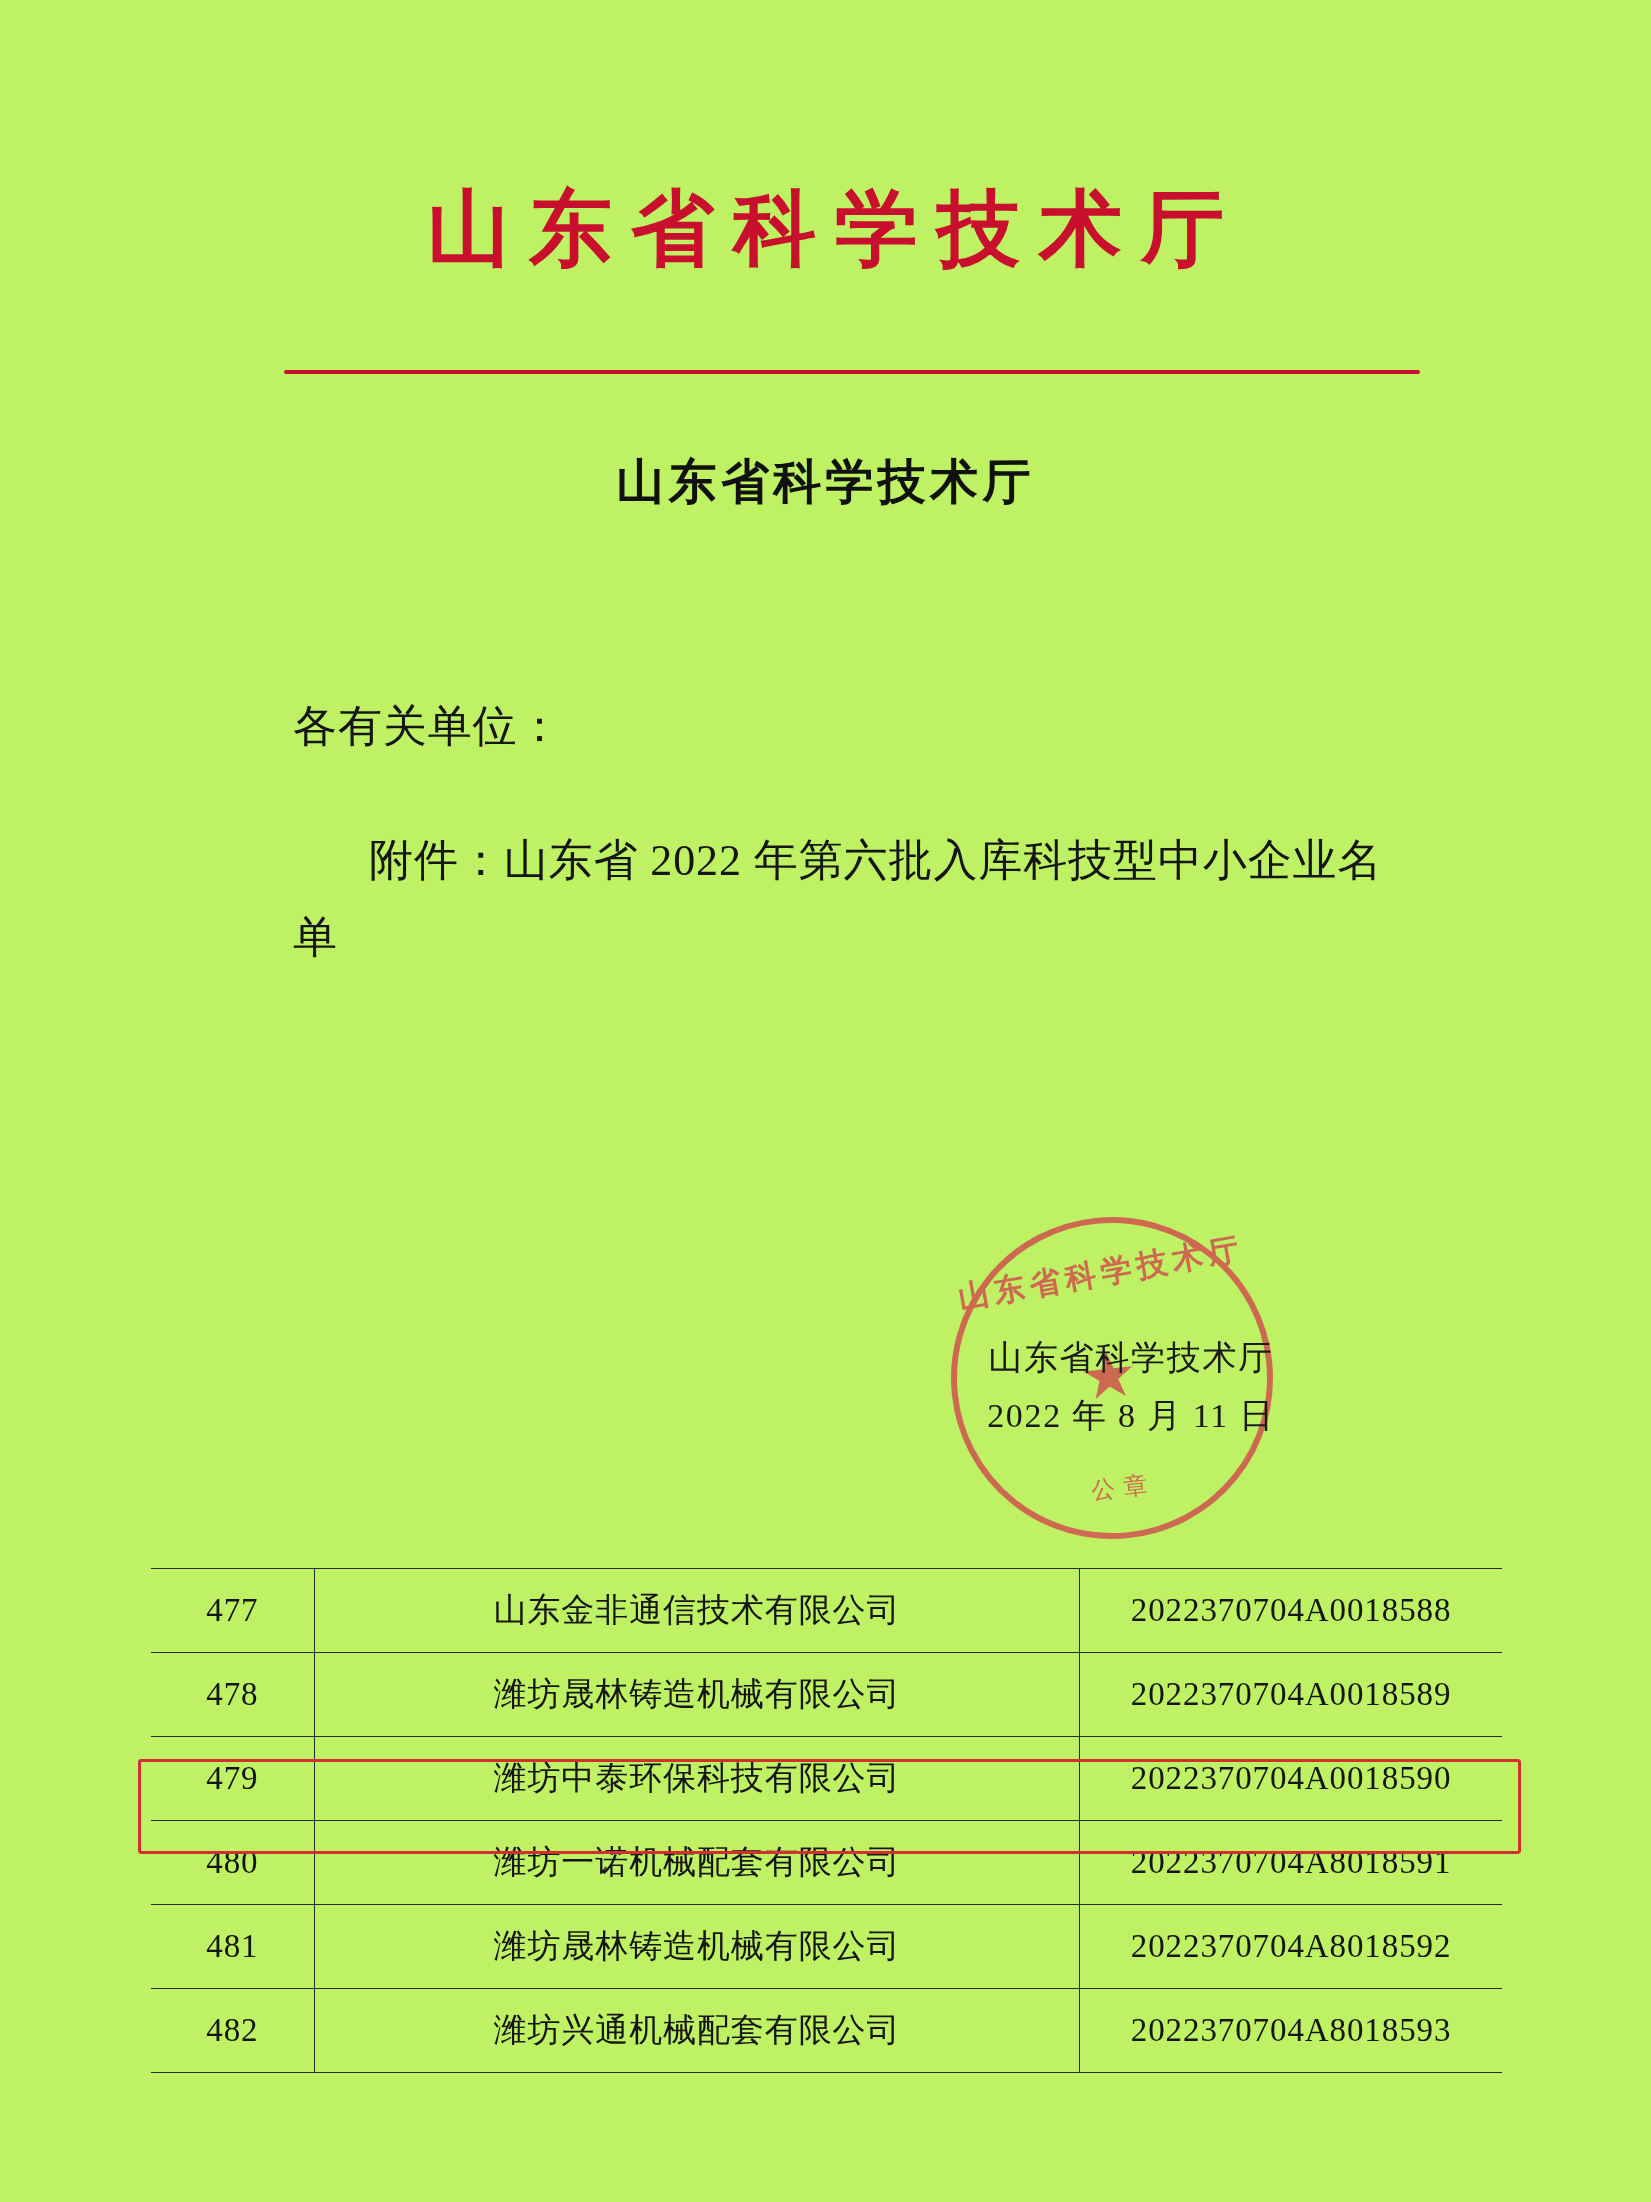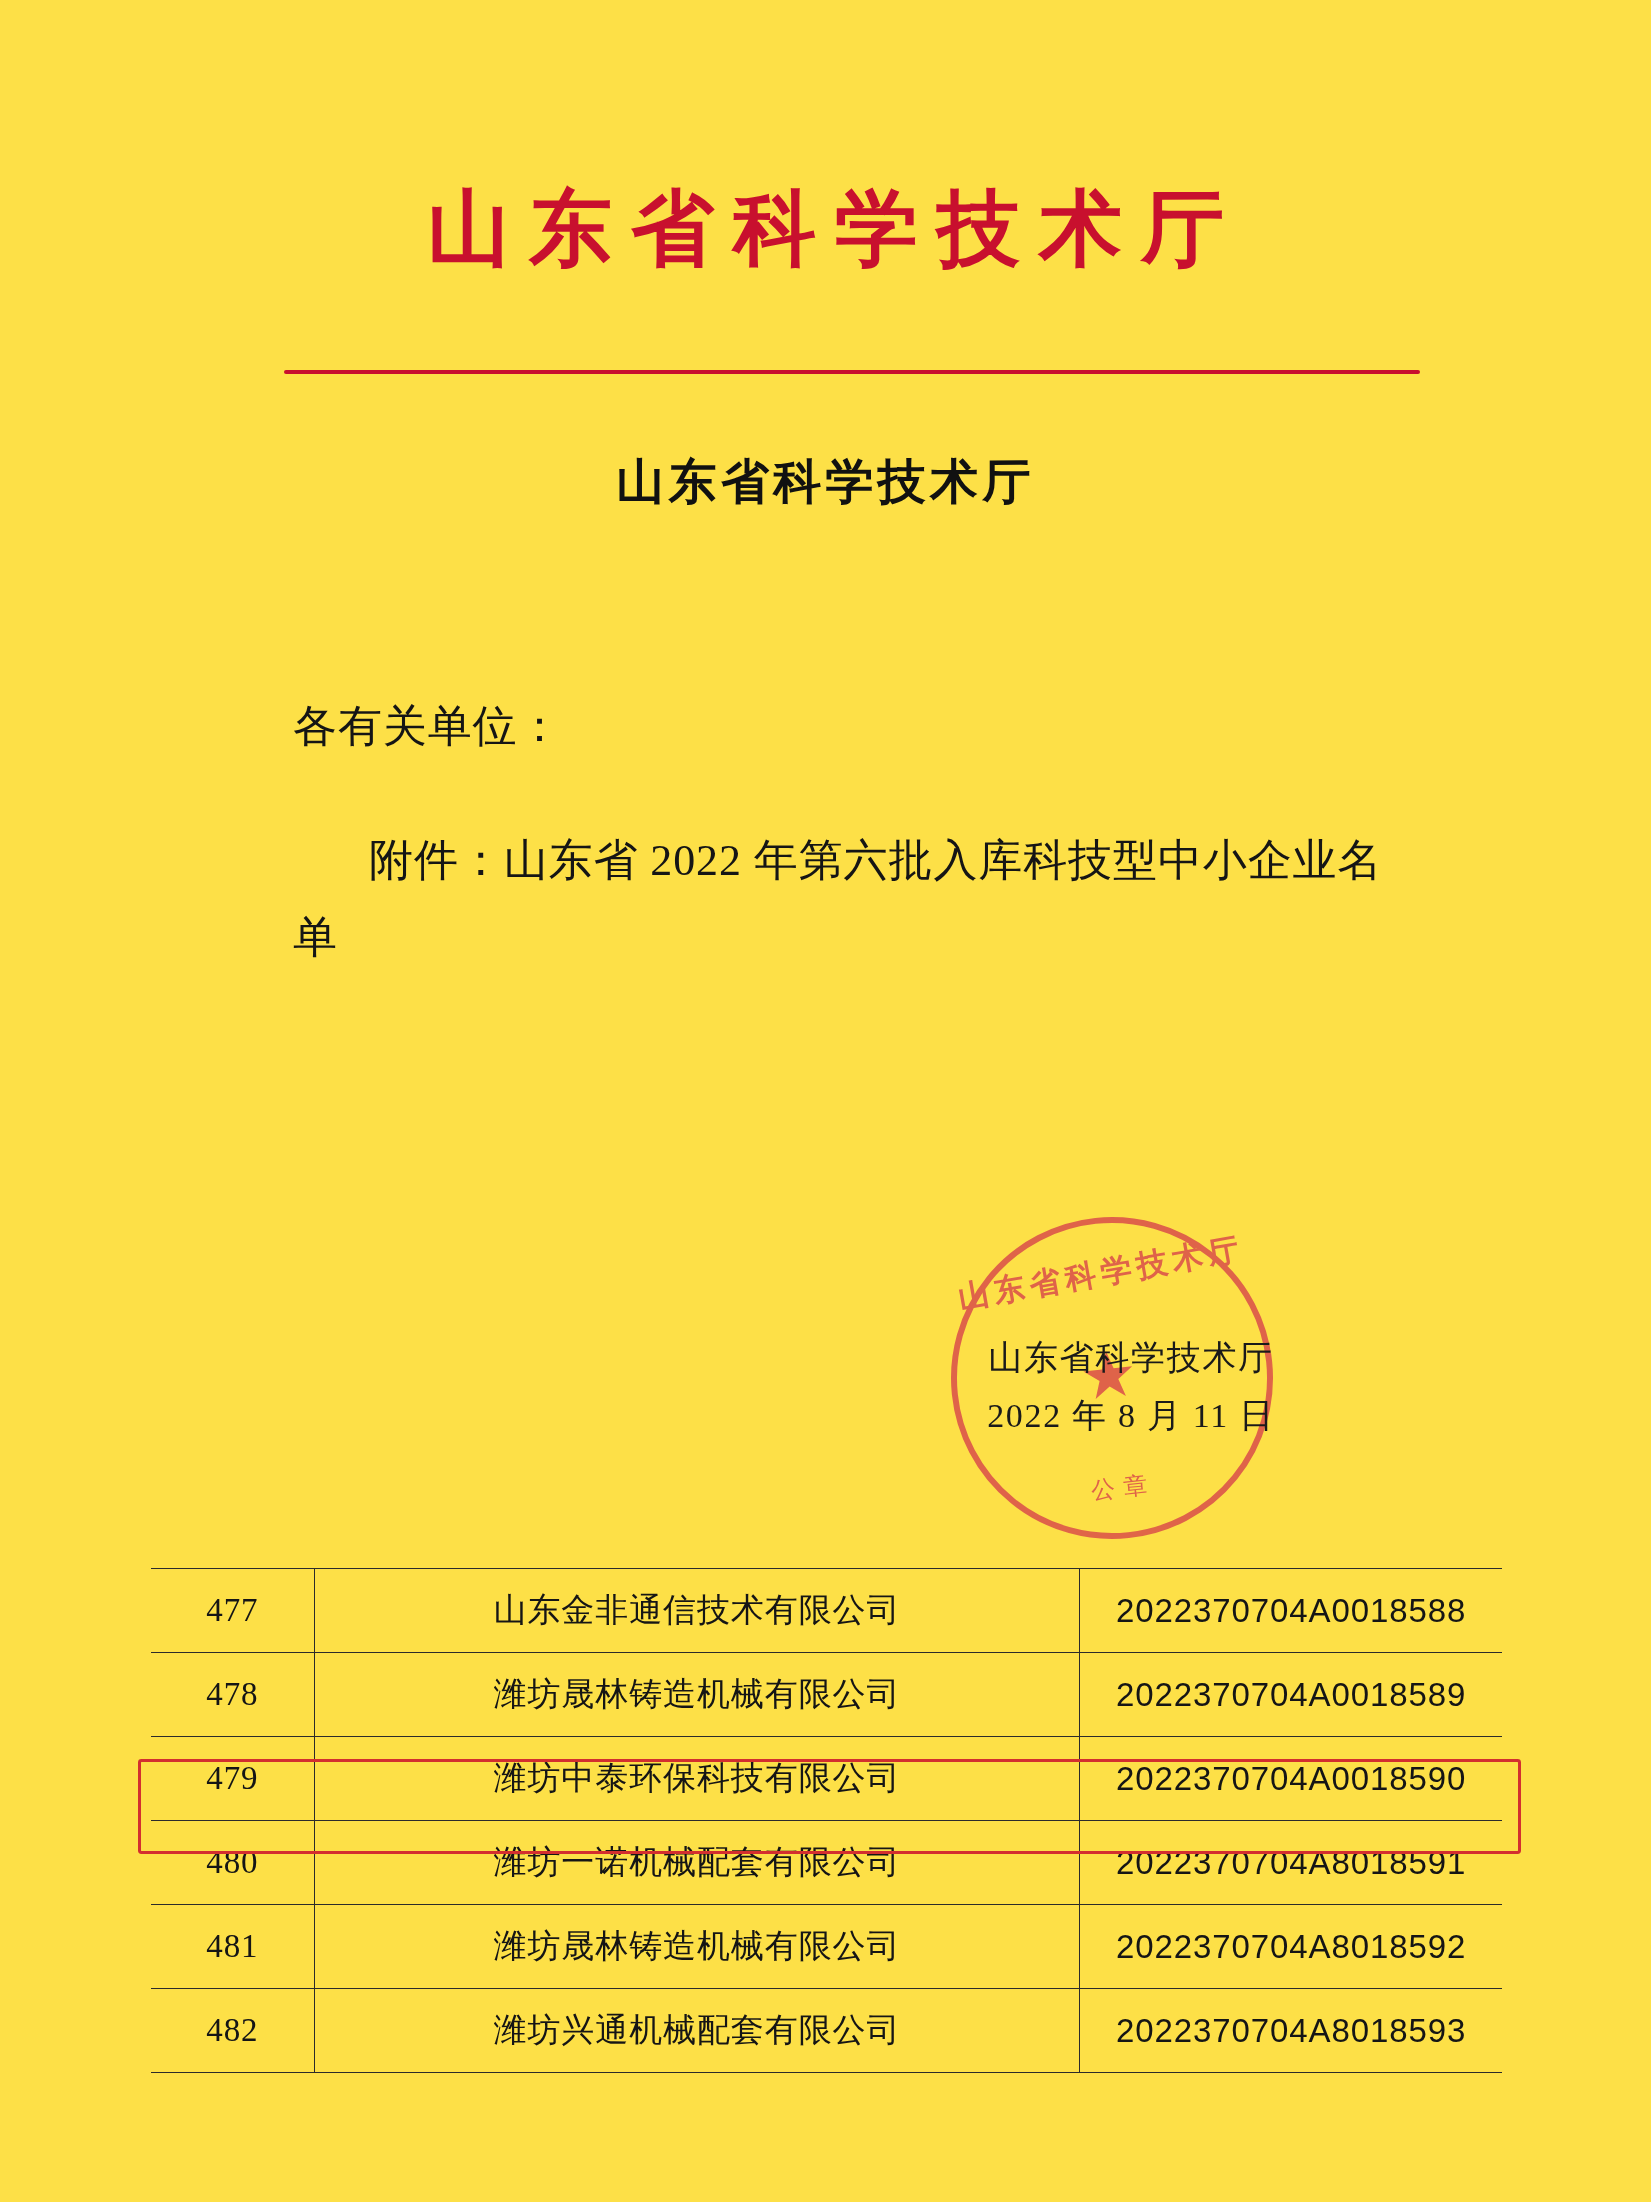--- a/index.html
+++ b/index.html
@@ -12,21 +12,21 @@
     height: 2203px;
     font-family: "Liberation Serif", "DejaVu Serif", serif;
     color: #1a1a1a;
     position: relative;
     overflow: hidden;
   }
   .page {
     position: relative;
     width: 1651px;
     height: 2203px;
-    background: #fde047;
+    background: #bef264;
   }
 
   
   .letterhead {
     position: absolute;
     top: 182px;
     left: 0;
     width: 1651px;
     text-align: center;
   }
@@ -179,21 +179,21 @@
     border-top: 1.7px solid #2b2b2b;
     border-bottom: 1.7px solid #2b2b2b;
     height: 83px;
     padding: 0;
     text-align: center;
     vertical-align: middle;
     letter-spacing: 0.9px;
   }
   .col-index { width: 163px; border-right: 1.7px solid #2b2b2b; }
   .col-name  { width: 766px; border-right: 1.7px solid #2b2b2b; }
-  .col-code  { width: 422px; font-family: Liberation Sans, sans-serif; }
+  .col-code  { width: 422px; font-family: Liberation Serif, serif; }
 
   .row-highlight td {
     position: relative;
   }
   .highlight-box {
     position: absolute;
     top: 1759px;
     left: 138px;
     width: 1377px;
     height: 89px;

